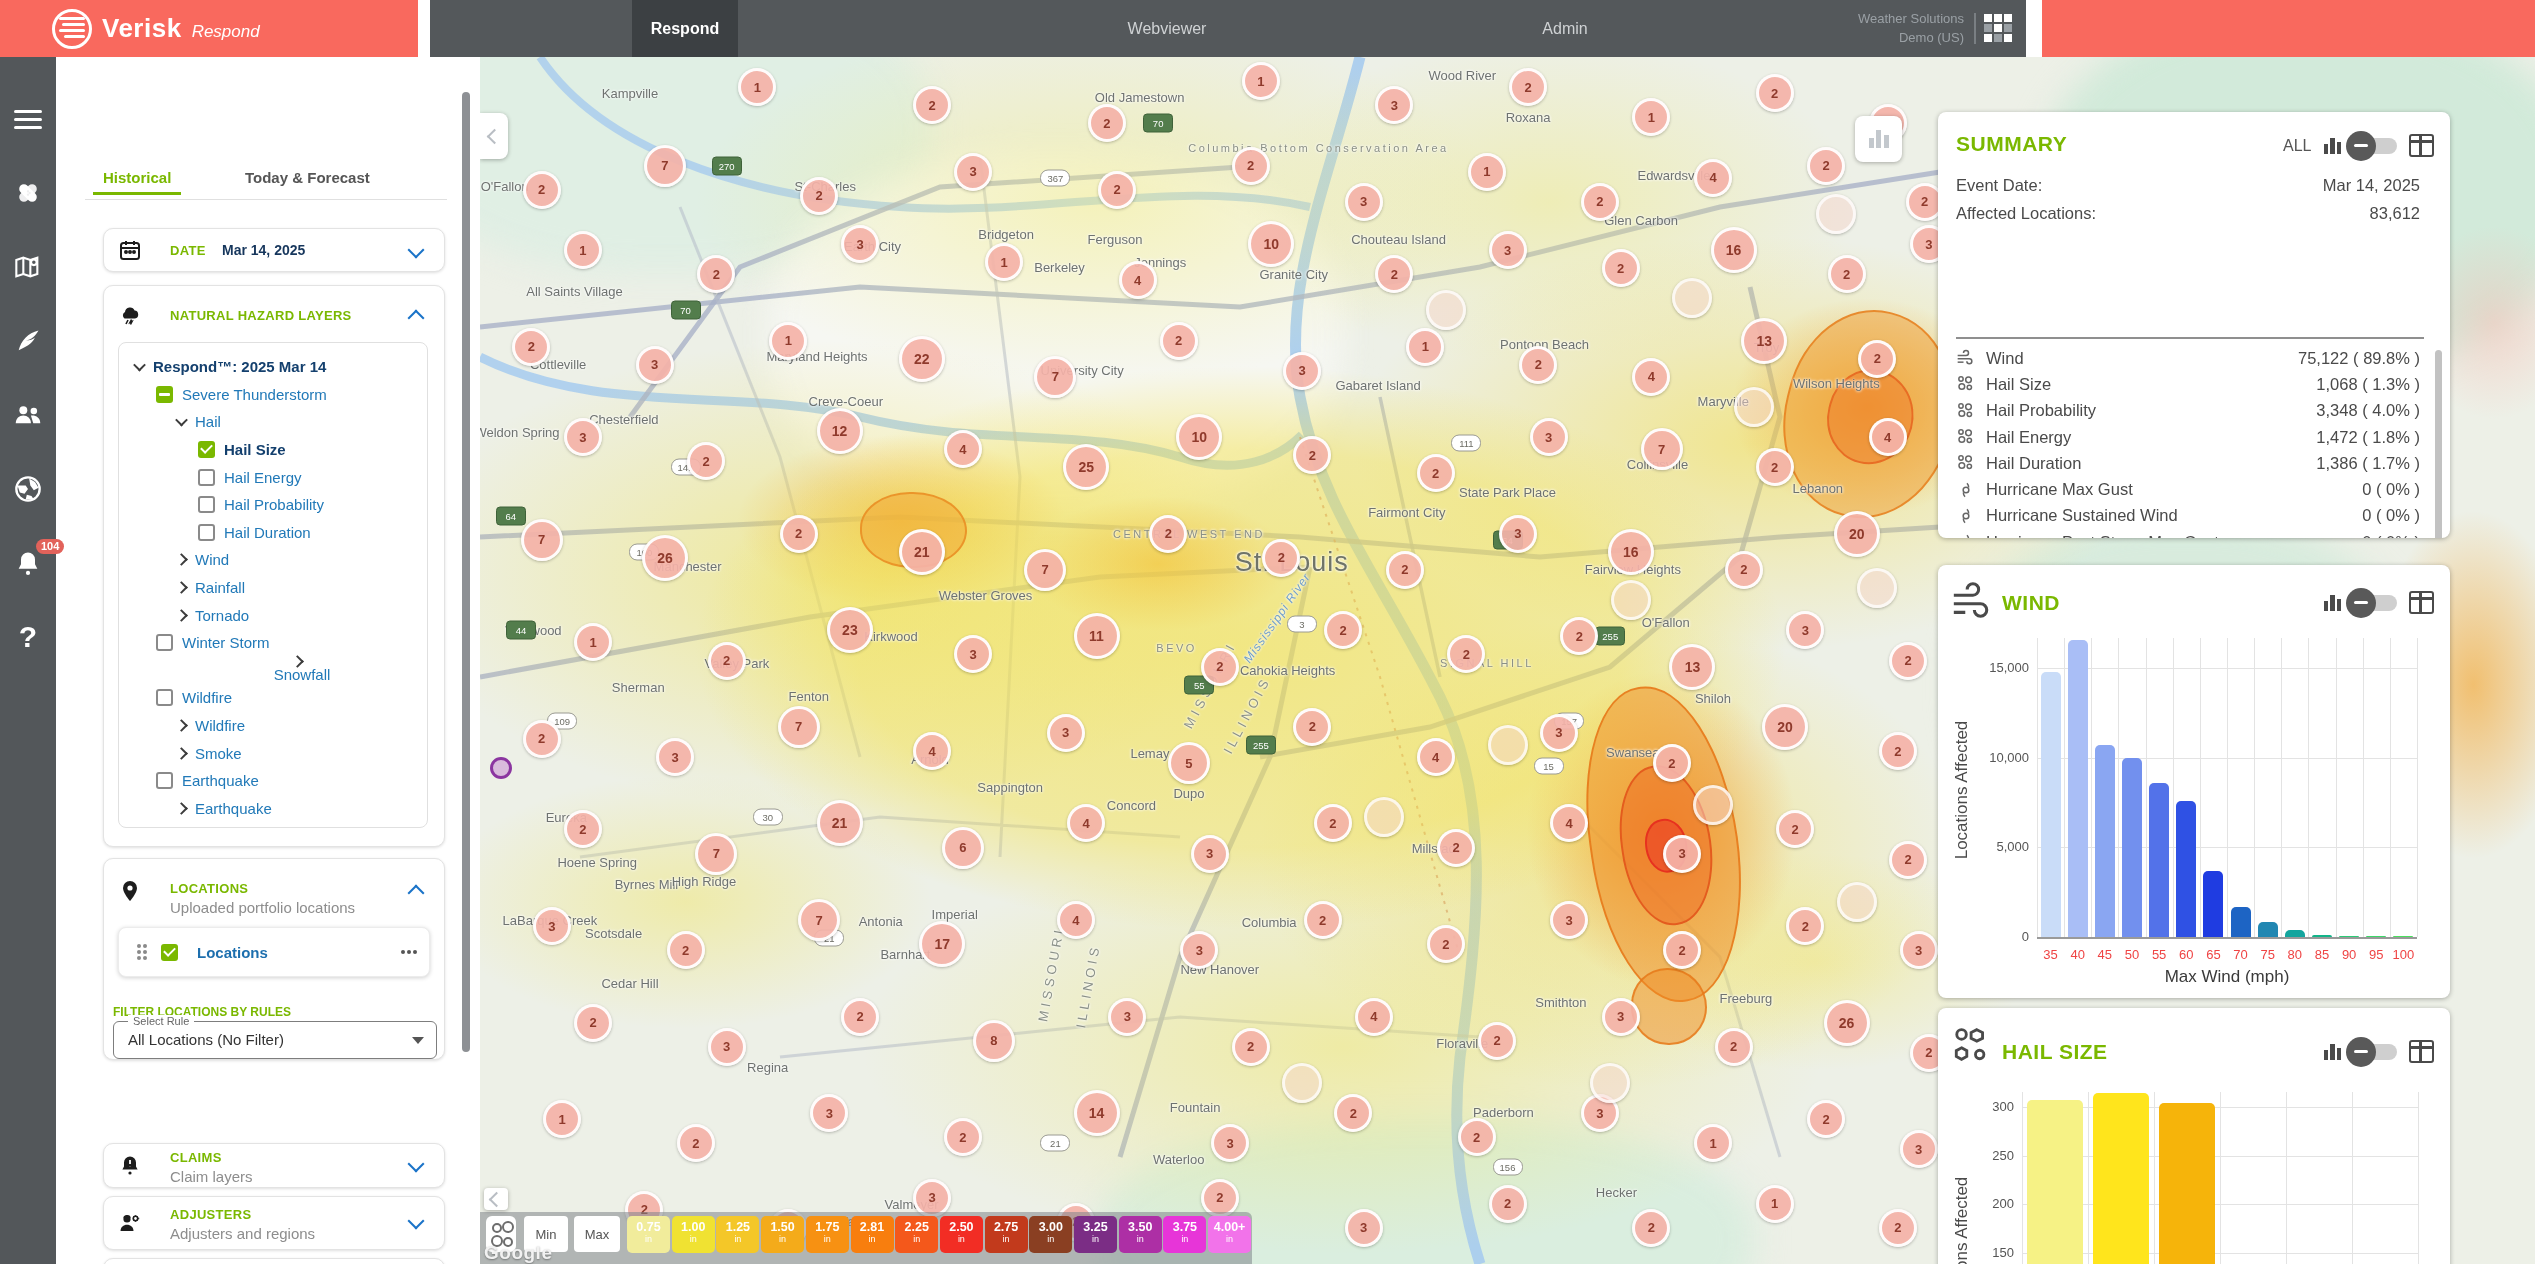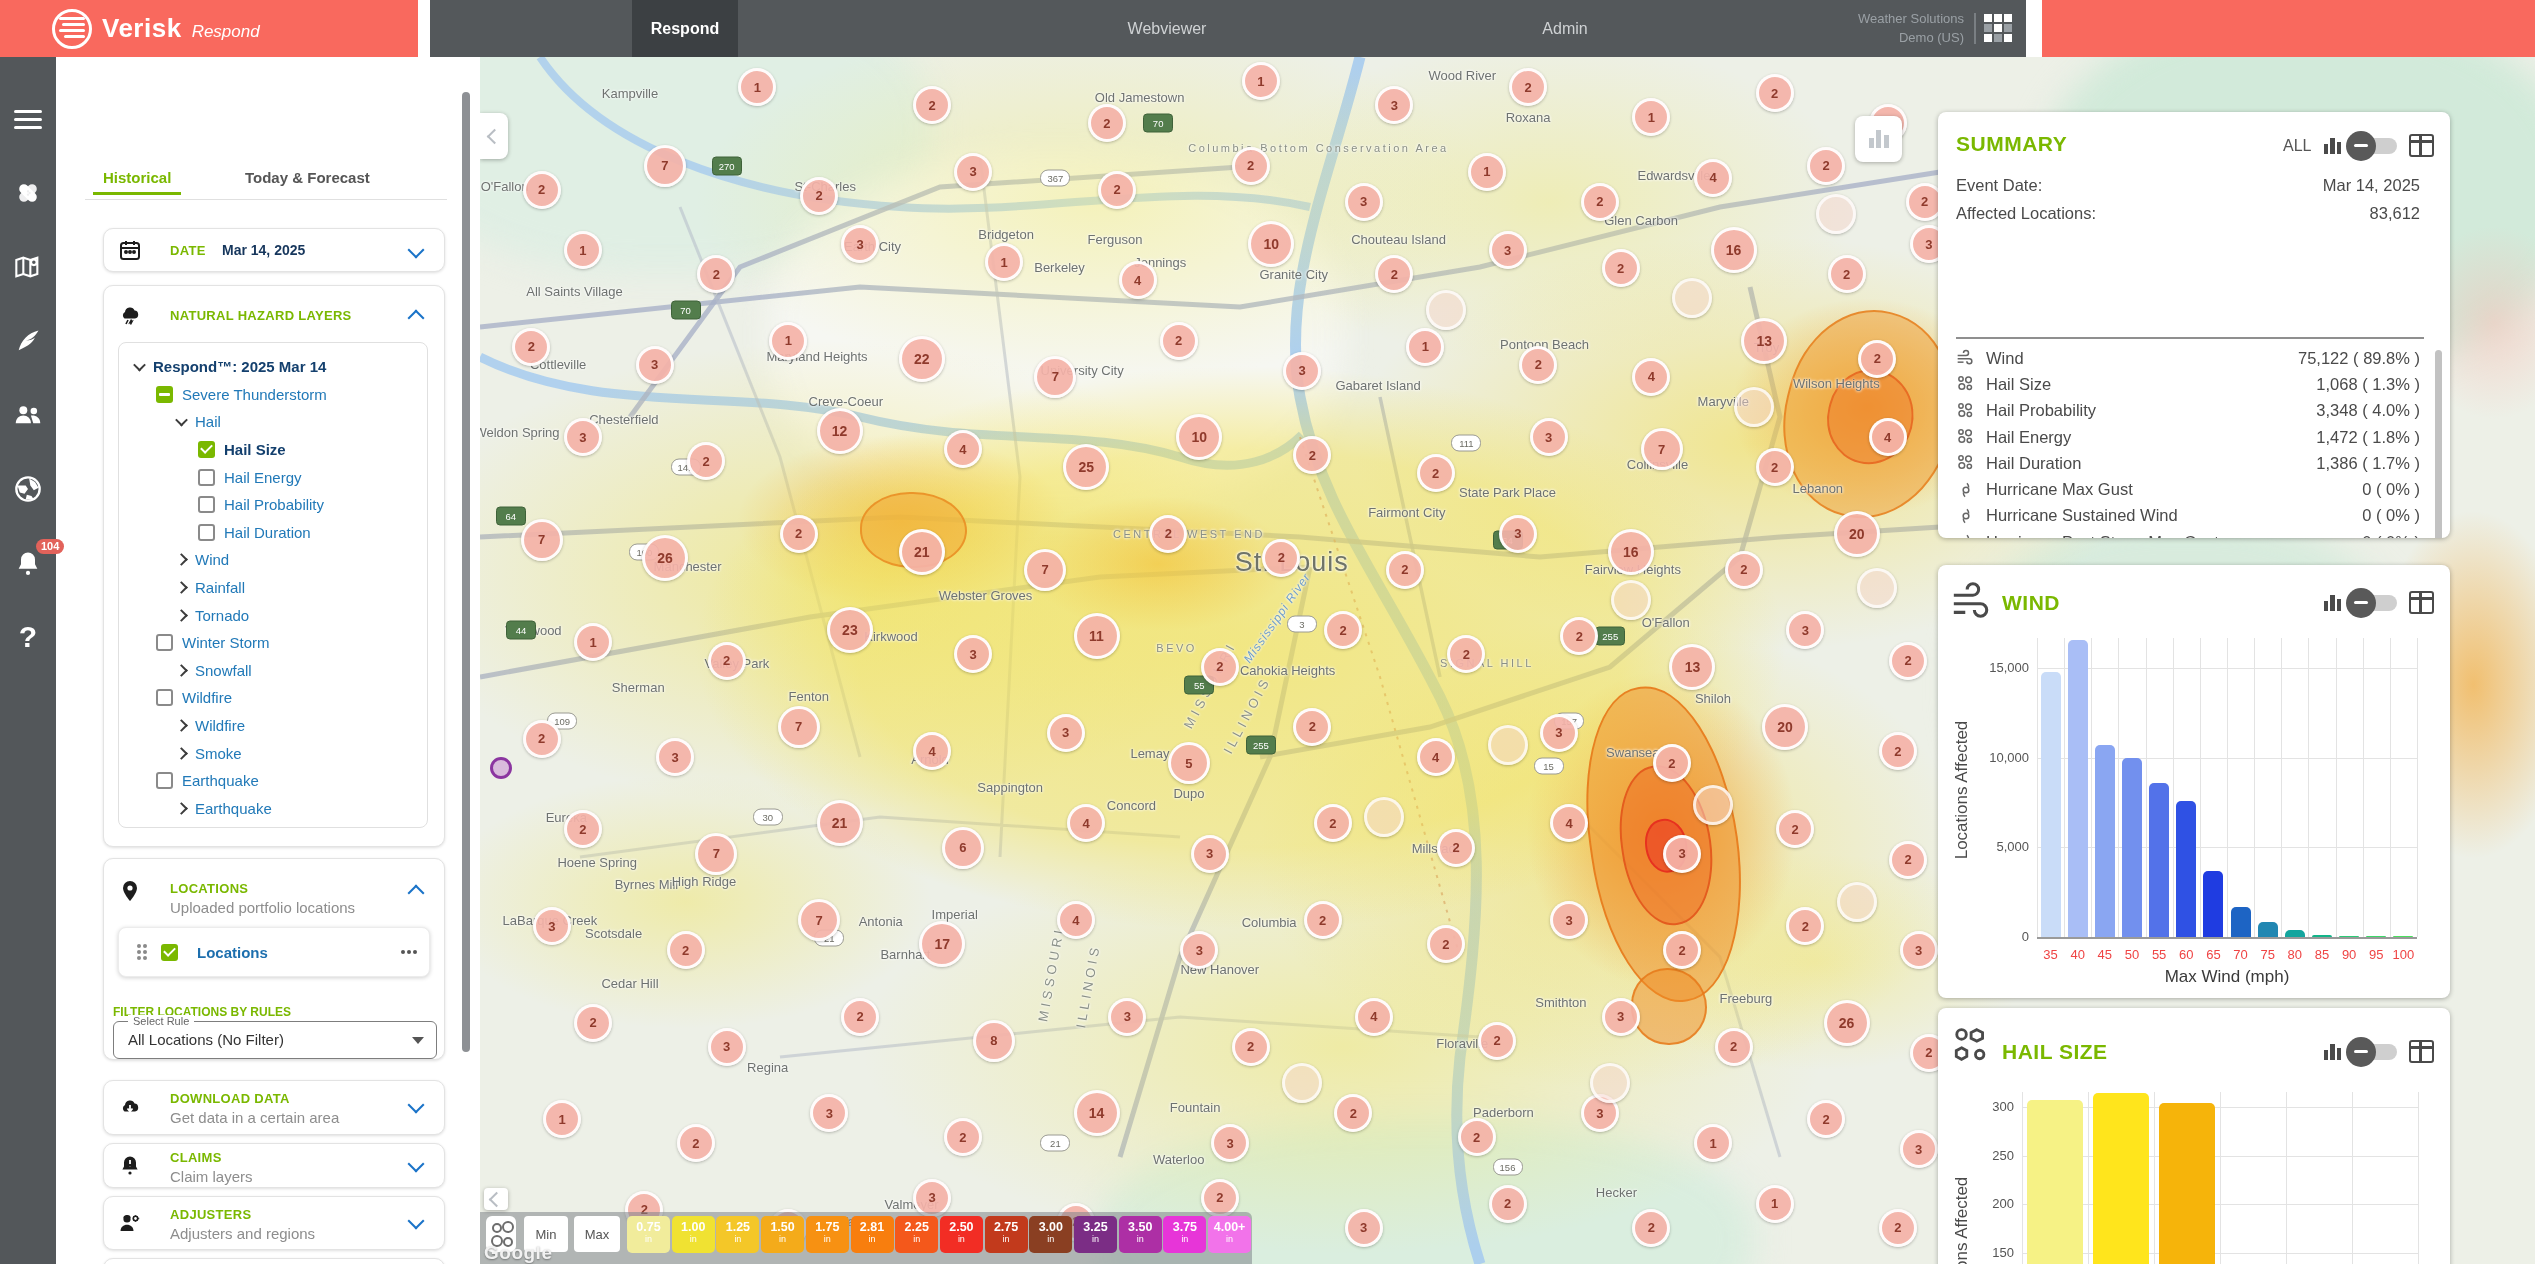--- a/index.html
+++ b/index.html
@@ -350,21 +350,21 @@
             <span class="tlab">Rainfall</span>
           </div>
           <div class="trow" style="padding-left: 58px;">
             <span class="tcar right"></span>
             <span class="tlab">Tornado</span>
           </div>
           <div class="trow" style="padding-left: 37px;">
             <span class="cb unchecked"></span>
             <span class="tlab">Winter Storm</span>
           </div>
-          <div class="trow" style="padding-left: 58px;">
+          <div class="trow" style="padding-left: 58px; flex-direction: column;">
             <span class="tcar right"></span>
             <span class="tlab">Snowfall</span>
           </div>
           <div class="trow" style="padding-left: 37px;">
             <span class="cb unchecked"></span>
             <span class="tlab">Wildfire</span>
           </div>
           <div class="trow" style="padding-left: 58px;">
             <span class="tcar right"></span>
             <span class="tlab">Wildfire</span>
@@ -404,33 +404,20 @@
       </div>
       <span id="filterlabel">FILTER LOCATIONS BY RULES</span>
       <div id="selectbox">
         <span id="selectfloat">Select Rule</span>
         <span id="selectval">All Locations (No Filter)</span>
         <span id="selectcaret"></span>
       </div>
     </div>
   </div>
 
-  <div class="card" id="dlcard">
-    <div class="cardhead">
-      <span class="hicon">
-        <svg viewBox="0 0 24 24" fill="#1d1d1d">
-            <path d="M7 9 a5 5 0 0 1 9.6 -1.4 A4 4 0 0 1 17 15.5 H6.5 A3.8 3.8 0 0 1 7 9 z"></path>
-            <path d="M12 9 v6 M9.5 12.5 l2.5 3 l2.5 -3" stroke="#fff" stroke-width="1.8" fill="none"></path>
-          </svg>
-      </span>
-      <span class="htitle" style="top:10px">DOWNLOAD DATA</span>
-      <span class="hsub" style="top:28px">Get data in a certain area</span>
-      <span class="chev down" style="top:18px"></span>
-    </div>
-  </div>
 
   <div class="card" id="clcard">
     <div class="cardhead">
       <span class="hicon">
         <svg viewBox="0 0 24 24" fill="#1d1d1d">
             <path d="M12 2.5 a6 6 0 0 1 6 6 v4 l1.6 3 H4.4 l1.6 -3 v-4 a6 6 0 0 1 6 -6 z"></path>
             <circle cx="12" cy="19" r="1.6"></circle>
             <path d="M12 6 v4 M12 12.3 v.2" stroke="#fff" stroke-width="1.8" fill="none"></path>
           </svg>
       </span>

